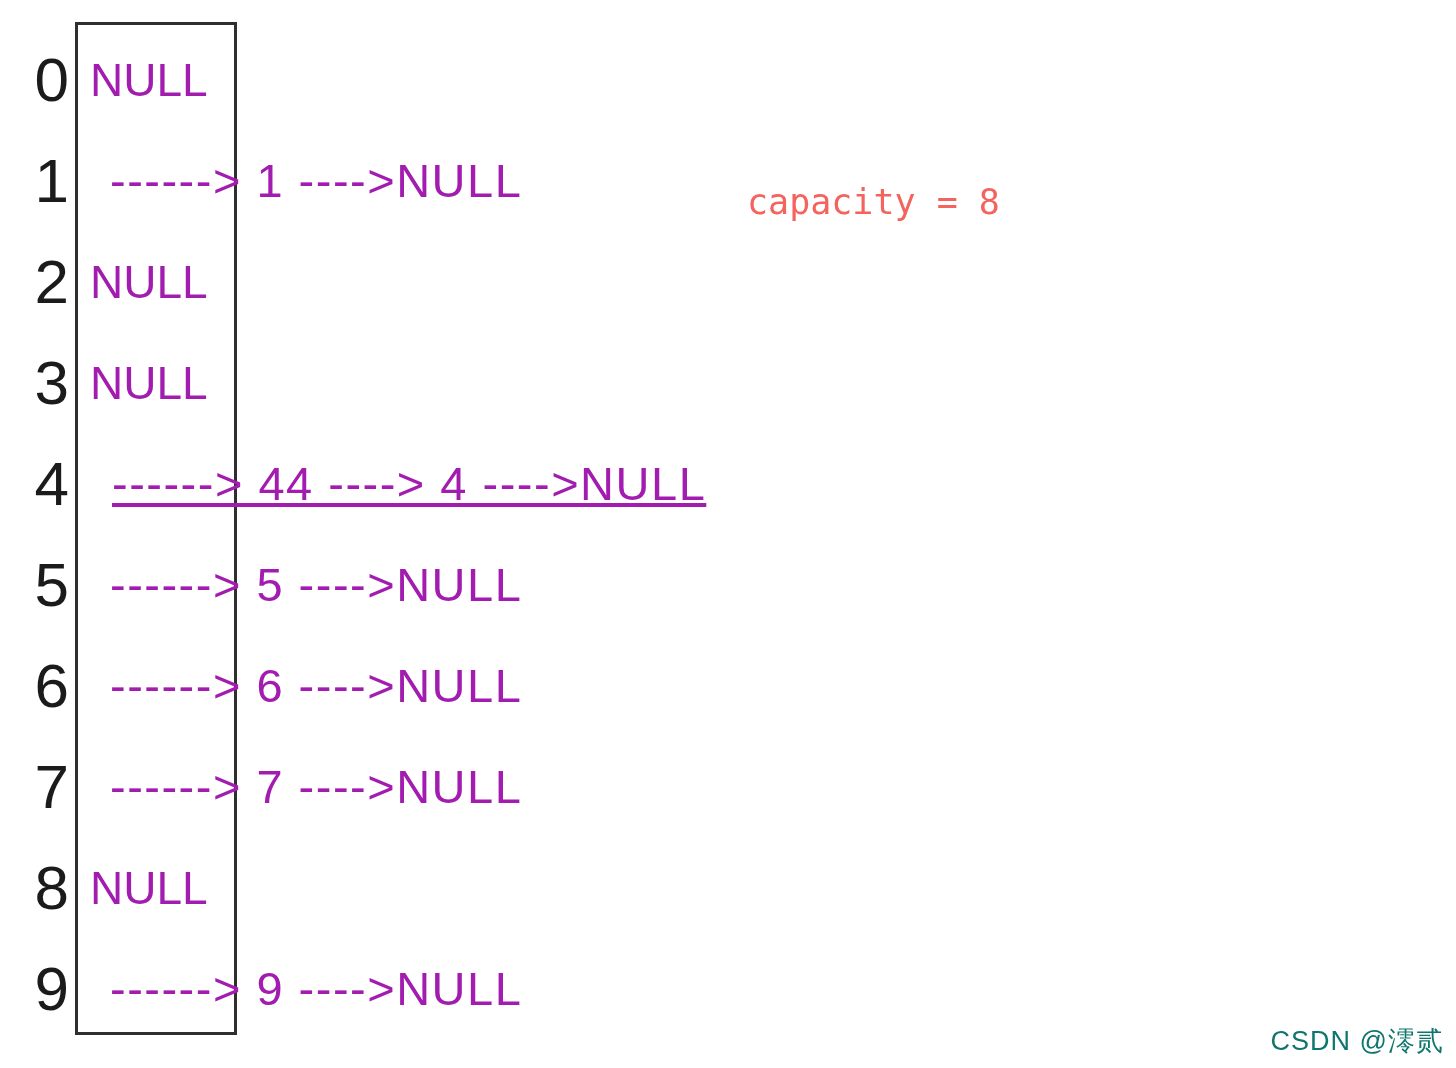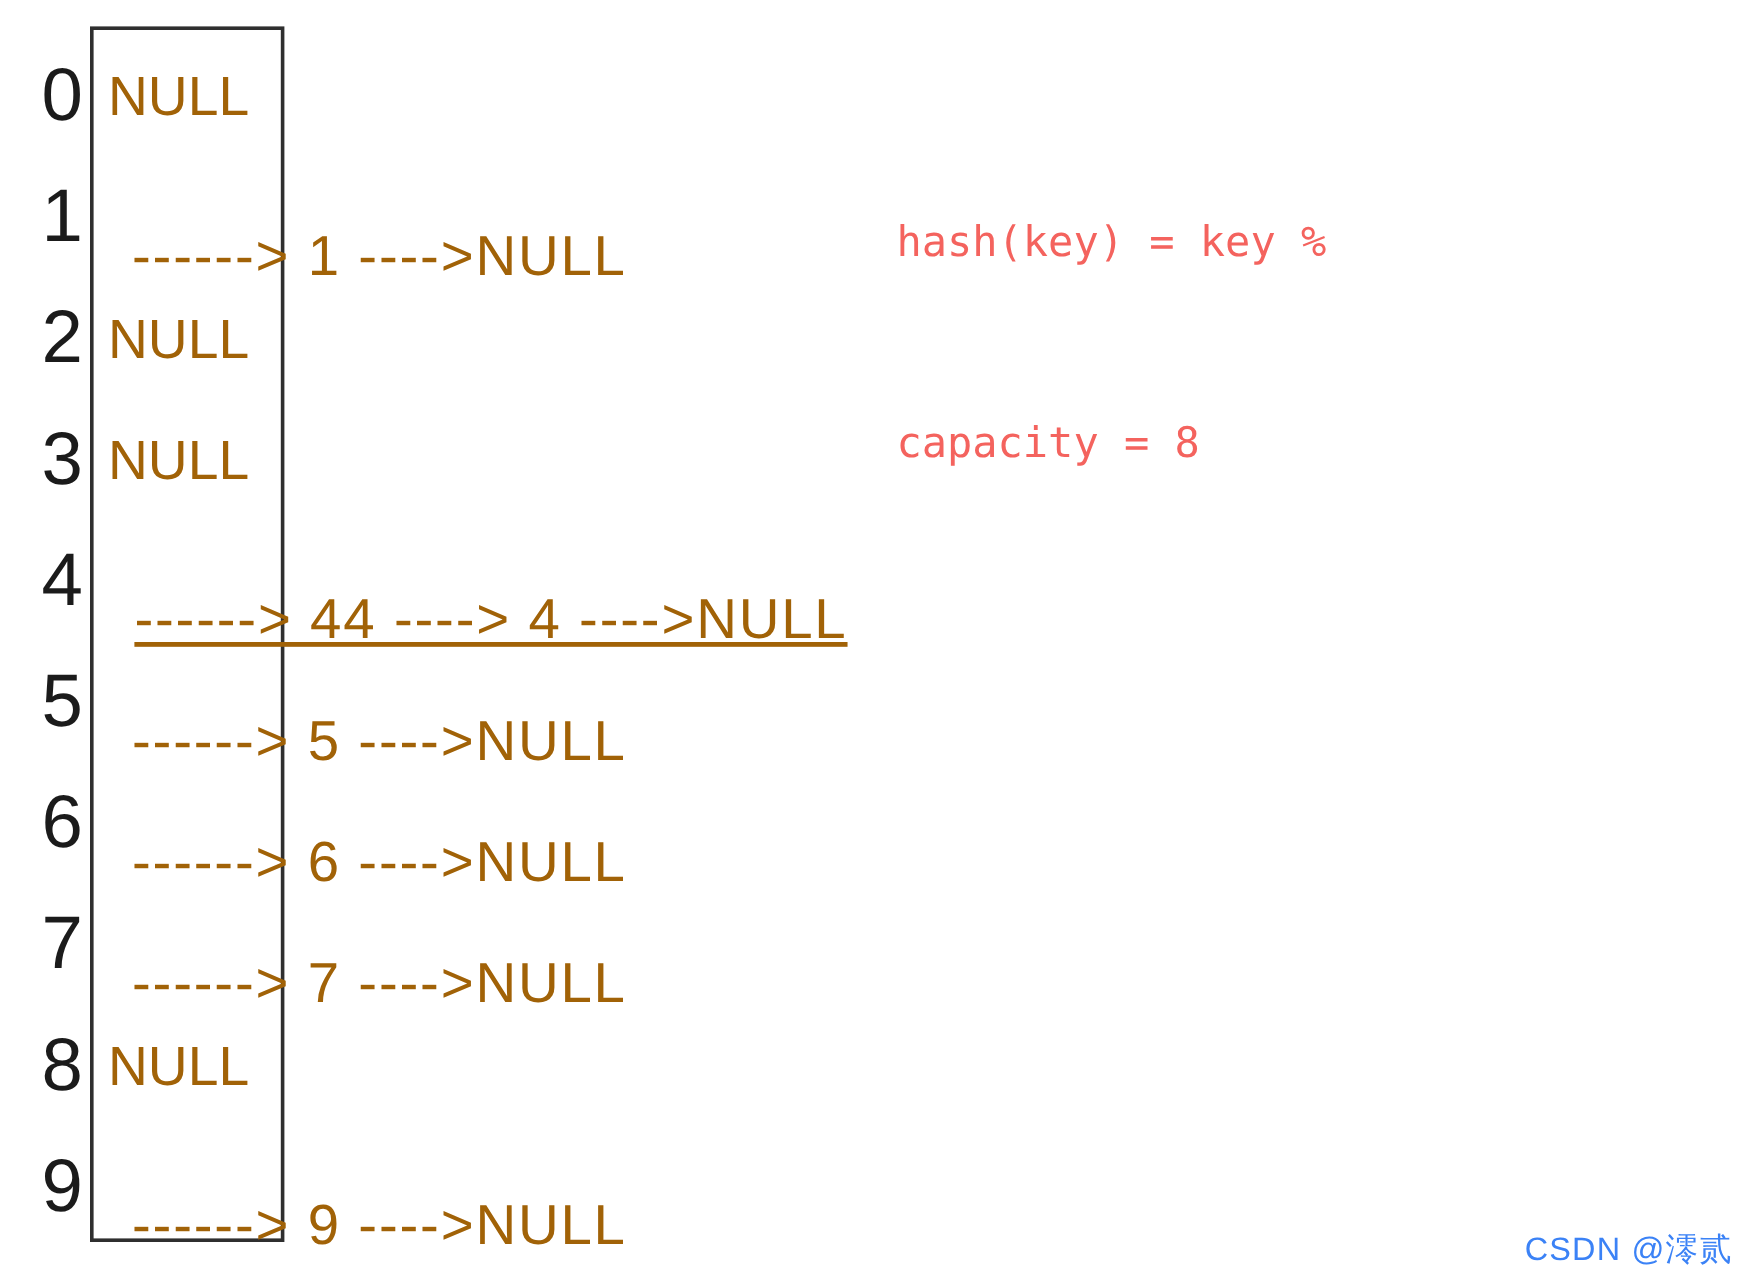--- a/index.html
+++ b/index.html
@@ -52,36 +52,35 @@
   }
 
   .bucket-content {
     position: absolute;
     top: 0;
     transform: translateY(-50%);
     white-space: pre;
     font-family: "Liberation Sans", sans-serif;
     font-size: 47px;
     line-height: 50px;
-    color: #a16207;
+    color: #a21caf;
     letter-spacing: 0px;
   }
 
   
   .bucket-content.empty {
     left: 90px;
     font-size: 46px;
   }
 
   
   .bucket-content.chain {
     left: 110px;
     font-size: 47px;
     letter-spacing: 1.5px;
-    margin-top: 32px;
   }
   .bucket-content.chain.wide {
     left: 112px;
     text-decoration: underline;
   }
 
   
   #hash-formula {
     position: absolute;
     left: 747px;
@@ -99,21 +98,21 @@
   }
 
   
   #csdn-watermark {
     position: absolute;
     right: 12px;
     bottom: 12px;
     font-family: "Liberation Sans", sans-serif;
     font-size: 27px;
     line-height: 30px;
-    color: #3b82f6;
+    color: #0f766e;
     letter-spacing: 1px;
     user-select: none;
   }
 </style>
 </head>
 <body>
 
 <div id="diagram-root">
 
   <div id="bucket-array-box" style="border-color: rgb(47, 47, 47);"></div>
@@ -155,19 +154,18 @@
         <div class="bucket-index">8</div>
         <div class="bucket-content empty">NULL</div>
       </div>
       <div class="bucket-row" style="top: 989px;">
         <div class="bucket-index">9</div>
         <div class="bucket-content chain">------&gt; 9 ----&gt;NULL</div>
       </div>
     </div>
 
   <div id="hash-formula" style="color: rgb(244, 99, 94);">
-    <span class="formula-line">hash(key) = key %</span>
     <span class="formula-line">capacity = 8</span>
   </div>
 
   <div id="csdn-watermark">CSDN @澪贰</div>
 
 </div>
 
 </body></html>

